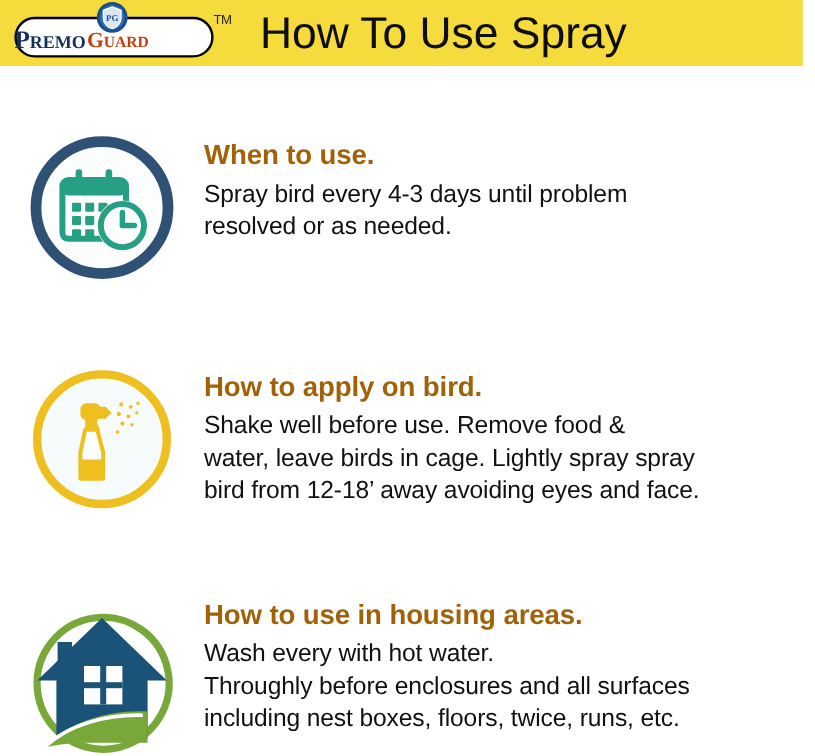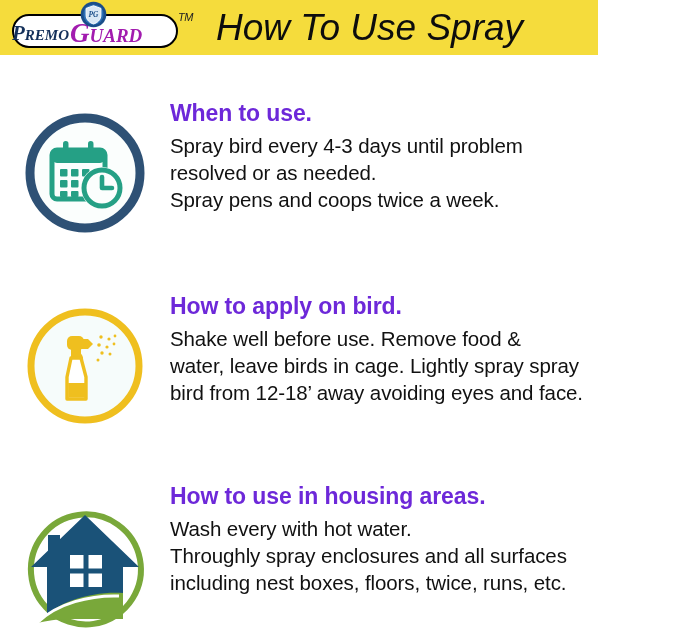--- a/index.html
+++ b/index.html
@@ -14,25 +14,24 @@
     color: #000000;
     overflow: hidden;
     position: relative;
   }
 
   
   .banner {
     position: absolute;
     left: 0;
     top: 0;
-    width: 598px;
+    width: 669px;
     height: 55px;
     background: #F5DC3C;
     box-sizing: border-box;
-    font-style: italic;
   }
   .logo-wrap {
     position: absolute;
     left: 8px;
     top: 1px;
     width: 178px;
     height: 52px;
   }
   .logo-shield {
     position: absolute;
@@ -69,22 +68,22 @@
     letter-spacing: 0px;
     line-height: 1;
     white-space: nowrap;
   }
   .logo-premo {
     color: #14305A;
     font-size: 21px;
     font-variant: small-caps;
   }
   .logo-guard {
-    color: #a21caf;
-    font-size: 27px;
+    color: #c2410c;
+    font-size: 18px;
     font-variant: small-caps;
     margin-left: 1px;
   }
   .logo-tm {
     position: absolute;
     left: 170px;
     top: 10px;
     font-size: 11px;
     font-family: "Liberation Sans", sans-serif;
     color: #222222;
@@ -127,22 +126,22 @@
     justify-content: center;
     padding-top: 10px;
   }
   .text-col {
     flex: 1 1 auto;
     padding-right: 8px;
   }
   .sec-title {
     font-size: 23px;
     font-weight: 700;
-    color: #6d28d9;
-    margin: 0 0 5px 0;
+    color: #a16207;
+    margin: 16px 0 5px 0;
     line-height: 1.18;
     letter-spacing: -0.1px;
   }
   .sec-body {
     font-size: 20.5px;
     font-weight: 400;
     color: #111111;
     line-height: 1.32;
     margin: 0;
     letter-spacing: -0.1px;
@@ -204,21 +203,20 @@
         <circle cx="80" cy="78" r="18" fill="none" stroke="#25A085" stroke-width="5"></circle>
         <path d="M80 67 L80 78 L90 78" fill="none" stroke="#25A085" stroke-width="4.6" stroke-linecap="round" stroke-linejoin="round"></path>
       </svg>
     </div>
   </div>
   <div class="text-col">
     <h2 class="sec-title">When to use.</h2>
     <p class="sec-body">
       <span class="ln">Spray bird every 4-3 days until problem</span>
       <span class="ln">resolved or as needed.</span>
-      <span class="ln">Spray pens and coops twice a week.</span>
     </p>
   </div>
 </div>
 
 <div class="section" id="section-1">
   <div class="icon-col">
     <div>
       <svg width="126" height="126" viewBox="0 0 126 126">
         <circle cx="63" cy="63" r="54" fill="#F6FCFB" stroke="#EFBF1F" stroke-width="7"></circle>
 
@@ -272,17 +270,17 @@
 
         <path d="M22 130 C42 108 78 98 108 100 L108 126 L52 126 C42 126 32 128 22 130 Z" fill="#79A83A"></path>
         <path d="M22 130 C42 110 76 102 104 103" fill="none" stroke="#FFFFFF" stroke-width="3"></path>
       </svg>
     </div>
   </div>
   <div class="text-col">
     <h2 class="sec-title">How to use in housing areas.</h2>
     <p class="sec-body">
       <span class="ln">Wash every with hot water.</span>
-      <span class="ln">Throughly spray enclosures and all surfaces</span>
+      <span class="ln">Throughly before enclosures and all surfaces</span>
       <span class="ln">including nest boxes, floors, twice, runs, etc.</span>
     </p>
   </div>
 </div>
 
 </body></html>

